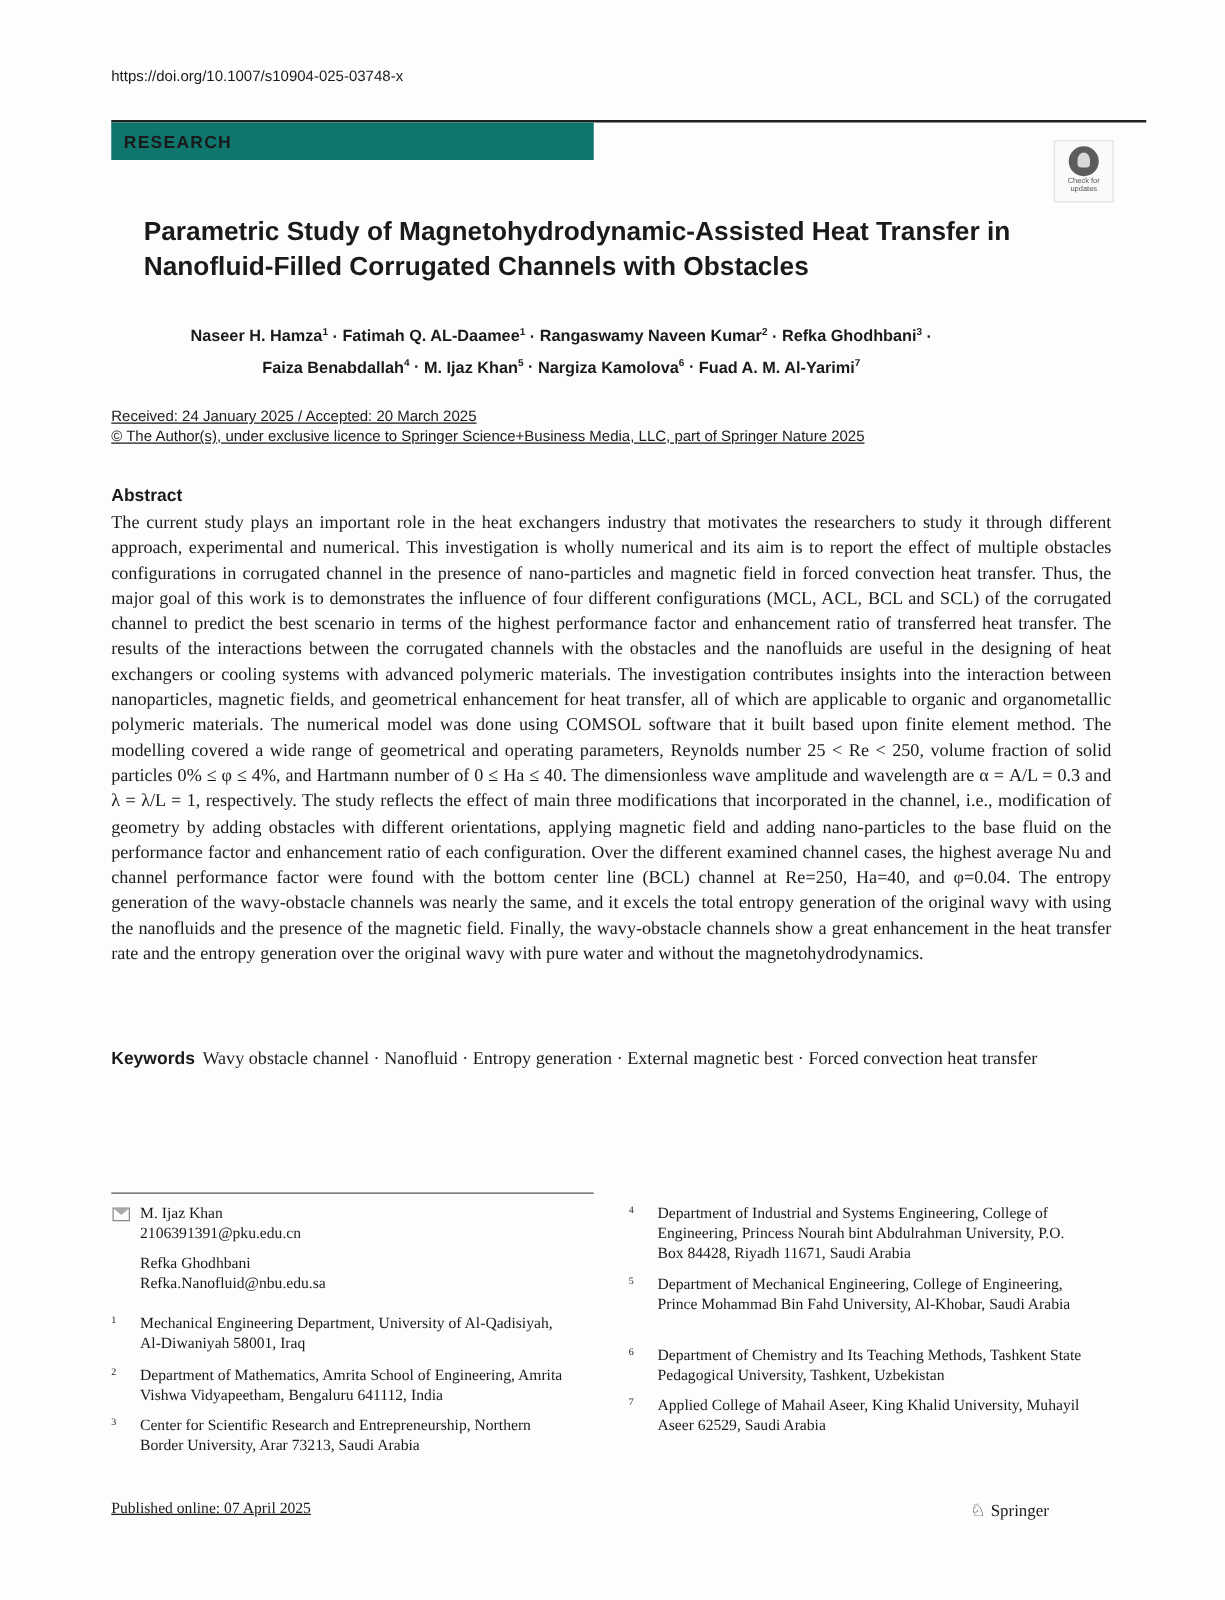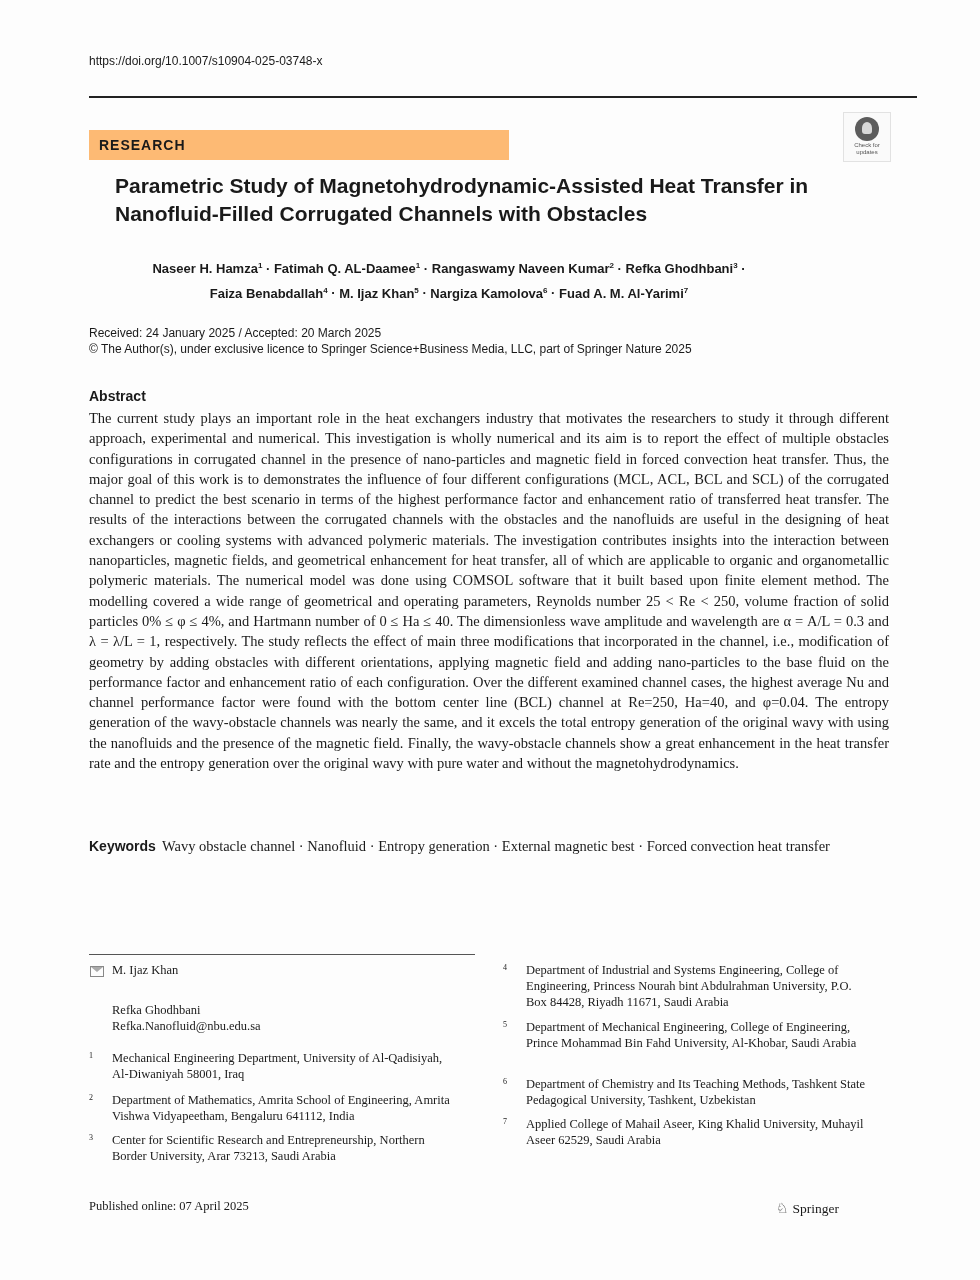--- a/index.html
+++ b/index.html
@@ -1,41 +1,41 @@
 <!DOCTYPE html>
 <html><head>
 <meta charset="utf-8">
 <style>
   html, body { margin:0; padding:0; }
   body { width:980px; height:1280px; background:#fdfdfd; position:relative; overflow:hidden; color:#1a1a1a; }
   .sans { font-family:"Liberation Sans", sans-serif; }
   .serif { font-family:"Liberation Serif", serif; }
   #journal { position:absolute; left:89px; top:52px; font-size:12px; line-height:18px; }
   #topline { position:absolute; left:89px; top:96px; width:828px; height:2px; background:#222; }
-  #research { position:absolute; left:89px; top:98px; width:420px; height:30px; background:#fdba74;margin-top:32px; }
+  #research { position:absolute; left:89px; top:98px; width:386px; height:30px; background:#0f766e; }
   #research span { position:absolute; left:10px; top:7px; font-size:14px; font-weight:bold; letter-spacing:1px; }
   #check { position:absolute; left:843px; top:112px; width:46px; height:48px; border:1px solid #e2e2e2; background:#fafafa; text-align:center; }
   #check .circ { width:24px; height:24px; border-radius:50%; background:#5c5c5c; margin:4px auto 1px; position:relative; }
   #check .circ::after { content:""; position:absolute; left:7px; top:5px; width:10px; height:12px; border-radius:50% 50% 3px 3px; background:#d8d8d8; }
   #check .txt { font-size:6px; line-height:7px; color:#555; }
   #title { position:absolute; left:89px; top:172px; width:740px; font-size:21px; font-weight:bold; line-height:28px;margin-left:26px; }
   #authors { position:absolute; left:89px; top:255px; width:720px; font-size:13px; font-weight:bold; line-height:21px;text-align:center; }
   #authors sup { font-size:8px; }
-  #dates { position:absolute; left:89px; top:325px; font-size:12px; line-height:16px; }
+  #dates { position:absolute; left:89px; top:325px; font-size:12px; line-height:16px;text-decoration:underline; }
   #abs-h { position:absolute; left:89px; top:388px; font-size:14px; font-weight:bold; }
   #abstract { position:absolute; left:89px; top:408px; width:800px; font-size:14.5px; line-height:20.3px; text-align:justify; }
   #kw { position:absolute; left:89px; top:836px; width:800px; font-size:14.5px; line-height:20.3px; }
   #kw b { font-family:"Liberation Sans", sans-serif; font-size:14px; margin-right:6px; }
   #fn-line { position:absolute; left:89px; top:954px; width:386px; height:1px; background:#555; }
   .fn { position:absolute; font-size:12.5px; line-height:16px; }
   .fn .num { position:absolute; left:0; top:-2px; font-size:8px; }
   .fn .body { margin-left:23px; }
   #mail { position:absolute; left:90px; top:966px; width:12px; height:9px; border:1px solid #888; }
   #mail::before { content:""; position:absolute; left:0; top:0; width:0; height:0; border-left:6px solid transparent; border-right:6px solid transparent; border-top:5px solid #aaa; }
-  #pub { position:absolute; left:89px; top:1199px; font-size:12.5px; }
+  #pub { position:absolute; left:89px; top:1199px; font-size:12.5px;text-decoration:underline; }
   #springer { position:absolute; left:776px; top:1200px; font-size:13.5px; }
   #springer .logo { font-size:14px; margin-right:4px; }
 </style>
 </head>
 <body>
 
 <div id="journal" class="sans">
   <div>https://doi.org/10.1007/s10904-025-03748-x</div>
 </div>
 <div id="topline"></div>
@@ -74,20 +74,21 @@
 
 <div id="kw" class="serif">
   <b>Keywords</b><span>Wavy obstacle channel · Nanofluid · Entropy generation · External magnetic best · Forced convection heat transfer</span>
 </div>
 
 <div id="fn-line"></div>
 <div id="mail"></div>
 
 <div class="fn serif" style="left:89px; top:962px; width:380px;">
   <div class="body">M. Ijaz Khan</div>
+  <div class="body">2106391391@pku.edu.cn</div>
 </div>
 <div class="fn serif" style="left:89px; top:1002px; width:380px;">
   <div class="body">Refka Ghodhbani</div>
   <div class="body">Refka.Nanofluid@nbu.edu.sa</div>
 </div>
 
 <div class="fn serif" style="left:89px; top:1050px; width:370px;">
   <span class="num">1</span>
     <div class="body">Mechanical Engineering Department, University of Al-Qadisiyah, Al-Diwaniyah 58001, Iraq</div>
 </div>

